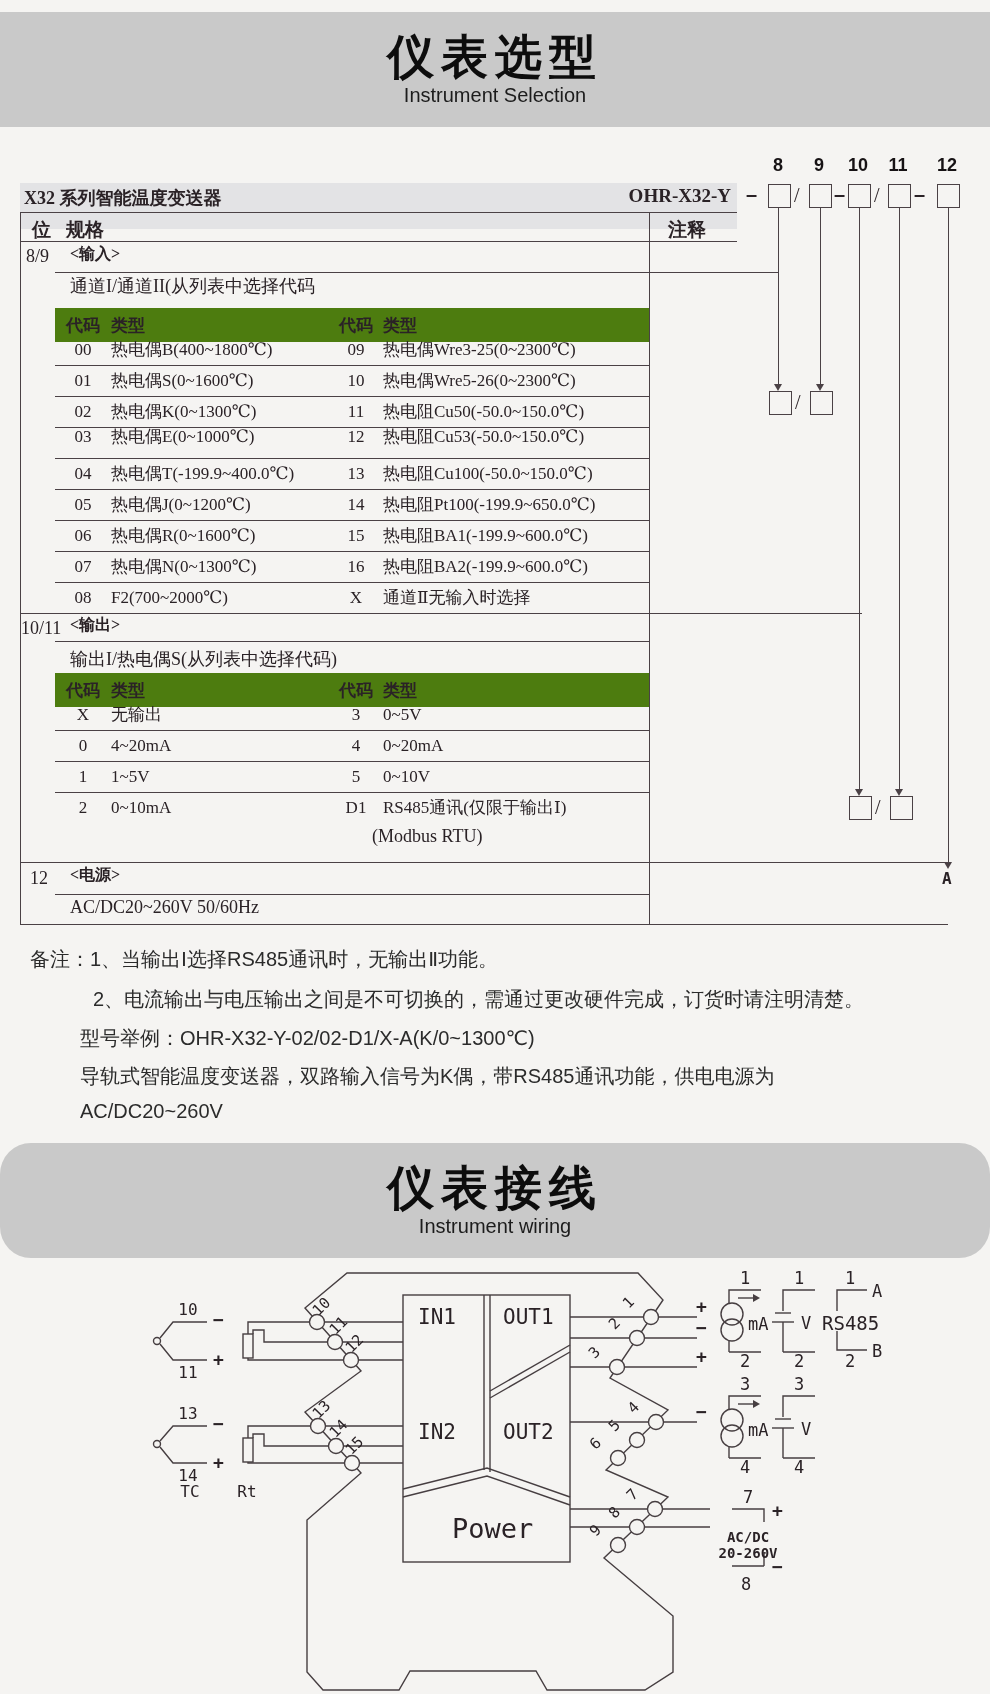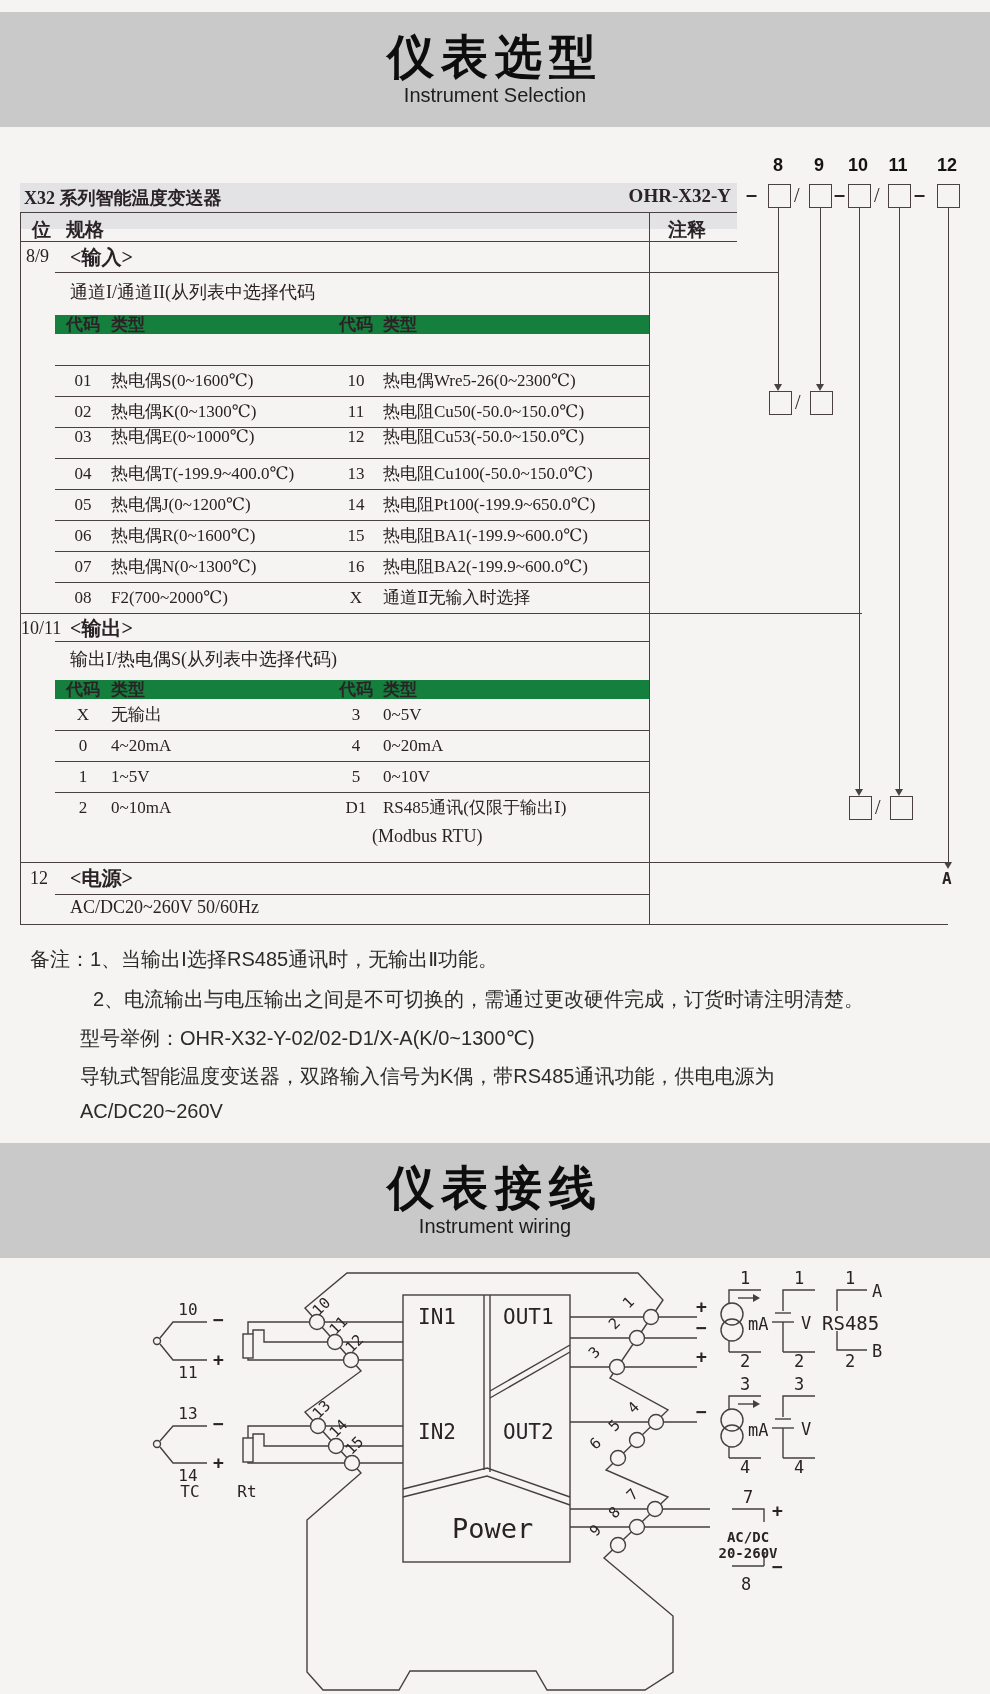--- a/index.html
+++ b/index.html
@@ -9,25 +9,25 @@
   .banner{position:absolute;left:0;width:990px;background:#c9c9c9;display:flex;flex-direction:column;
           align-items:center;justify-content:center;}
   .banner .bt{font-family:"Liberation Sans","DejaVu Sans",sans-serif;font-weight:bold;font-size:47px;
               letter-spacing:7px;color:#0d0d0d;line-height:1.05;}
   .banner .bs{font-family:"Liberation Sans","DejaVu Sans",sans-serif;font-size:20px;color:#1c1c1c;margin-top:2px;}
   
   .hl{position:absolute;height:1px;background:#4a4145;}
   .vl{position:absolute;width:1px;background:#4a4145;}
   
   .hdr{position:absolute;font-size:19px;font-weight:600;}
-  .sect{position:absolute;font-size:20px;font-weight:700;}
+  .sect{position:absolute;font-size:16px;font-weight:700;}
   .pos{position:absolute;font-size:18px;}
   .sub{position:absolute;font-size:18px;}
-  .bandrow{position:absolute;left:55px;width:594px;height:19px;background:#15803d;display:flex;align-items:center;
-           font-size:17px;font-weight:600;margin-top:7px;}
+  .bandrow{position:absolute;left:55px;width:594px;height:34px;background:#4d7c0f;display:flex;align-items:center;
+           font-size:17px;font-weight:600;}
   .crow{position:absolute;left:55px;width:594px;height:31px;display:flex;align-items:center;font-size:17px;}
   .c1{margin-left:10px;width:36px;text-align:center;flex:none;}
   .c2{width:226px;padding-left:10px;flex:none;}
   .c3{width:38px;text-align:center;flex:none;}
   .c4{padding-left:8px;flex:1;}
   .titleband{position:absolute;left:20px;top:183px;width:717px;height:46px;background:#e3e3e5;}
   .prod{position:absolute;left:4px;top:3px;font-size:18px;font-weight:700;}
   .model{position:absolute;right:6px;top:2px;font-size:19px;font-weight:700;}
   
   .cbox{position:absolute;width:21px;height:22px;border:1px solid #4a4145;background:transparent;}
@@ -117,26 +117,32 @@
   <div class="hl" style="left:20px;top:924px;width:928px;"></div>
   <div class="vl" style="left:20px;top:212px;height:712px;"></div>
   <div class="vl" style="left:649px;top:212px;height:712px;"></div>
 
   <span class="hdr" style="left:32px;top:217px;">位</span>
   <span class="hdr" style="left:66px;top:217px;">规格</span>
   <span class="hdr" style="left:668px;top:217px;">注释</span>
 
   <span class="pos" style="left:26px;top:246px;">8/9</span>
   <span class="sect" style="left:70px;top:244px;">&lt;输入&gt;</span>
-  <span class="sub" style="left:70px;top:280px;">通道I/通道II(从列表中选择代码</span>
+  <span class="sub" style="left:70px;top:274px;">通道I/通道II(从列表中选择代码</span>
   <div class="bandrow" style="top:308px;">
     <span class="c1">代码</span>
     <span class="c2">类型</span>
     <span class="c3">代码</span>
     <span class="c4">类型</span>
+  </div>
+  <div class="crow" style="top:334px;">
+    <span class="c1">00</span>
+      <span class="c2">热电偶B(400~1800℃)</span>
+      <span class="c3">09</span>
+      <span class="c4">热电偶Wre3-25(0~2300℃)</span>
   </div>
   <div class="crow" style="top:365px;">
     <span class="c1">01</span>
       <span class="c2">热电偶S(0~1600℃)</span>
       <span class="c3">10</span>
       <span class="c4">热电偶Wre5-26(0~2300℃)</span>
   </div>
   <div class="crow" style="top:396px;">
     <span class="c1">02</span>
       <span class="c2">热电偶K(0~1300℃)</span>
@@ -218,21 +224,21 @@
   <span class="pos" style="left:30px;top:868px;">12</span>
   <span class="sect" style="left:70px;top:865px;">&lt;电源&gt;</span>
   <span class="sub" style="left:70px;top:897px;">AC/DC20~260V  50/60Hz</span>
 
   <div class="note" style="left:30px;top:946px;">备注：1、当输出Ⅰ选择RS485通讯时，无输出Ⅱ功能。</div>
   <div class="note" style="left:93px;top:986px;">2、电流输出与电压输出之间是不可切换的，需通过更改硬件完成，订货时请注明清楚。</div>
   <div class="note" style="left:80px;top:1025px;">型号举例：OHR-X32-Y-02/02-D1/X-A(K/0~1300℃)</div>
   <div class="note" style="left:80px;top:1063px;">导轨式智能温度变送器，双路输入信号为K偶，带RS485通讯功能，供电电源为</div>
   <div class="note" style="left:80px;top:1100px;">AC/DC20~260V</div>
 
-  <div class="banner" style="top:1143px;height:115px;">
+  <div class="banner" style="top:1143px;height:115px;border-radius:31px;">
     <div class="bt">仪表接线</div>
     <div class="bs">Instrument wiring</div>
   </div>
 
   <svg width="990" height="429" viewBox="0 1265 990 429">
     <g fill="none" stroke="#463e41" stroke-width="1.4">
 
       <path d="M305,1308 L347,1273 L638,1273 L663,1300 L610,1378 L668,1410 L606,1470
                L668,1497 L604,1558 L673,1616 L673,1672 L645,1690 L547,1690 L536,1671
                L410,1671 L399,1690 L323,1690 L307,1672 L307,1520 L361,1473 L305,1412 L361,1371 Z"></path>

